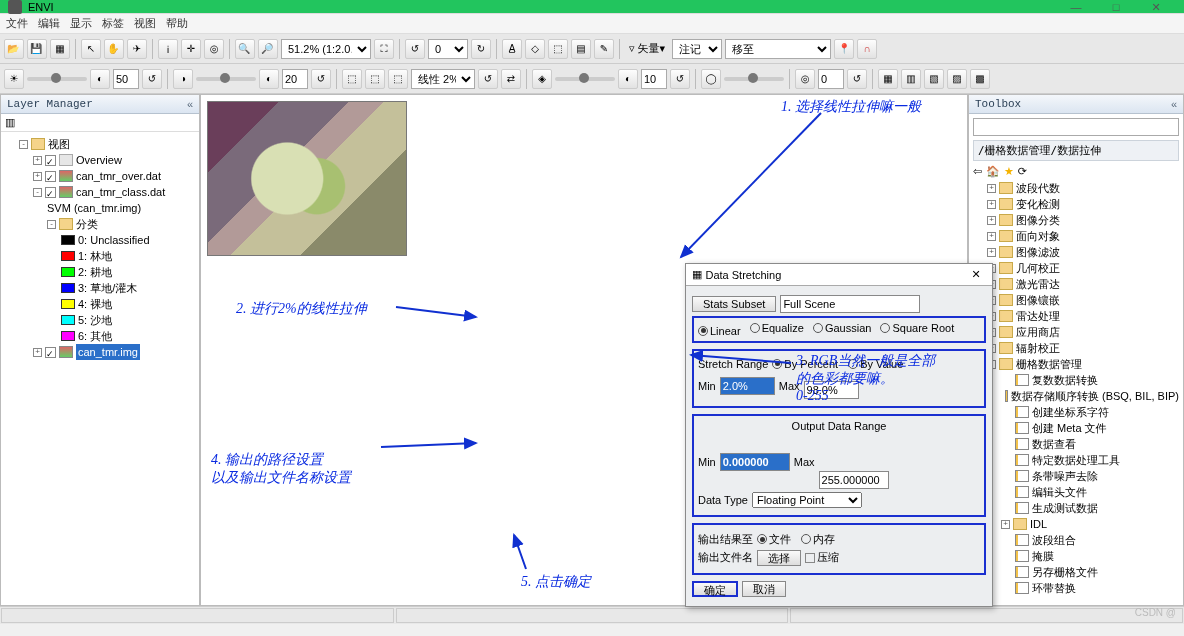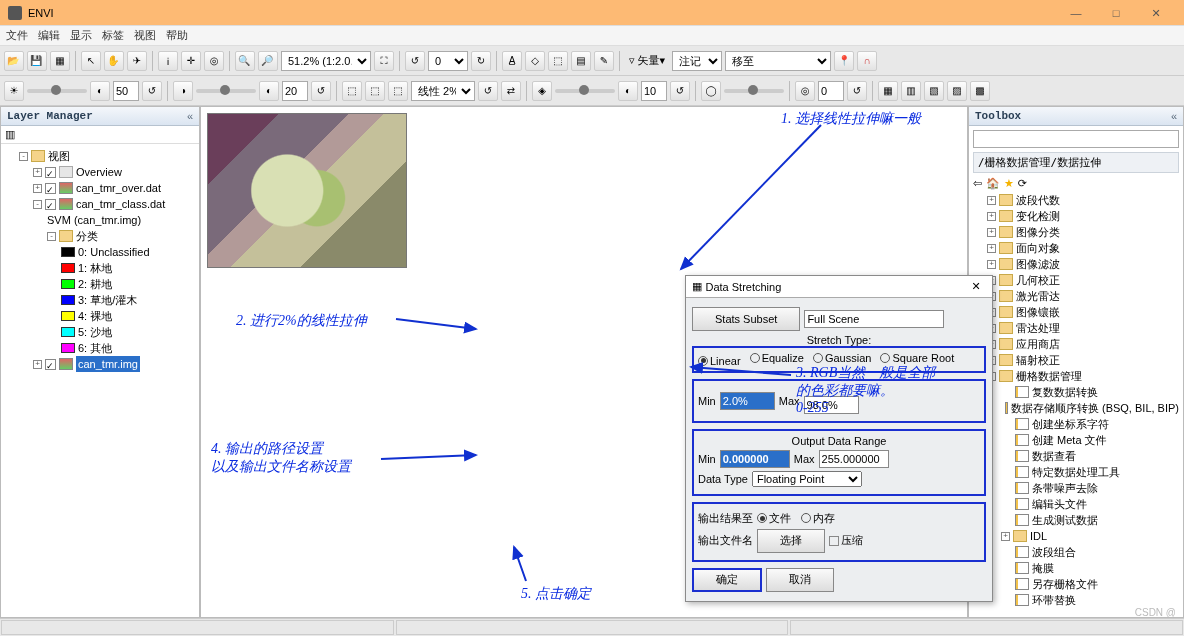--- a/index.html
+++ b/index.html
@@ -1,40 +1,40 @@
 <!DOCTYPE html>
 <html><head>
 <meta charset="utf-8">
 <style>
 * { box-sizing: border-box; margin: 0; padding: 0; font-family: "Microsoft YaHei", SimSun, Arial, sans-serif; font-size: 11px; }
 body { background: #f0f0f0; width: 1184px; height: 636px; position: relative; overflow: hidden; }
 
 
-.titlebar { height: 26px; background: #fdba74; display: flex; align-items: center; padding: 1px 8px; border-bottom: 1px solid #ddd; }
+.titlebar { height: 14px; background: #22c55e; display: flex; align-items: center; padding: 1px 8px; border-bottom: 1px solid #ddd; }
 .titlebar .app-icon { width: 14px; height: 14px; background: #555; border-radius: 2px; margin-right: 6px; }
 .titlebar .spacer { flex: 1; }
 .titlebar .winbtn { width: 40px; height: 22px; text-align: center; line-height: 22px; color: #555; }
 
 
 .menubar { height: 20px; background: #f5f5f5; display: flex; align-items: center; padding: 0 6px; gap: 10px; border-bottom: 1px solid #ddd; }
 .menubar span { color: #333; }
 
 
 .toolbar { height: 30px; background: #e8e8e8; display: flex; align-items: center; padding: 0 4px; gap: 3px; border-bottom: 1px solid #ccc; }
 .toolbar .tbtn { width: 20px; height: 20px; border: 1px solid #ccc; background: linear-gradient(#fdfdfd,#e2e2e2); border-radius: 2px; display: flex; align-items: center; justify-content: center; font-size: 10px; }
 .toolbar .sep { width: 1px; height: 20px; background: #bbb; margin: 0 2px; }
 .toolbar select, .toolbar input[type=text] { height: 20px; border: 1px solid #aaa; background: #fff; padding: 0 2px; }
 .slider { width: 60px; height: 4px; background: #ccc; border-radius: 2px; position: relative; }
 .slider::after { content:""; position:absolute; top:-4px; left:40%; width:10px; height:10px; background:#777; border-radius:50%; }
 
 
 .main { display: flex; height: calc(636px - 26px - 20px - 30px - 30px - 18px); }
 .panel { background: #fff; border: 1px solid #bbb; display: flex; flex-direction: column; }
 .panel-head { background: linear-gradient(#f4f7fb,#dbe5f1); border-bottom: 1px solid #b6c2cf; padding: 3px 6px; display: flex; align-items: center; }
-.panel-head .t { font-weight: bold; color: #2a3f55; font-family: "Courier New", monospace; }
+.panel-head .t { font-weight: normal; color: #2a3f55; font-family: "Courier New", monospace; }
 .panel-head .chev { margin-left: auto; color:#5a6b7c; }
 .panel-body { flex: 1; overflow: auto; padding: 4px; background:#fff; }
 
 
 .lm { width: 200px; }
 .tree ul { list-style: none; padding-left: 14px; }
 .tree li { line-height: 16px; white-space: nowrap; font-family: SimSun, monospace; }
 .tree .row { display: flex; align-items: center; gap: 3px; }
 .tree .togg { width: 9px; height: 9px; border: 1px solid #888; display: inline-flex; align-items:center; justify-content:center; font-size:8px; color:#555; }
 .tree .chk { width: 11px; height: 11px; border:1px solid #888; background:#fff; display:inline-block; }
@@ -60,21 +60,21 @@
 
 .dlg { position: absolute; left: 484px; top: 168px; width: 308px; background: #eceef0; border: 1px solid #8a8a8a; box-shadow: 2px 2px 6px rgba(0,0,0,.3); }
 .dlg-title { height: 22px; background: #fff; display: flex; align-items: center; padding: 0 6px; border-bottom:1px solid #aaa; }
 .dlg-title .close { margin-left: auto; width: 20px; text-align:center; }
 .dlg-body { padding: 6px; font-family: SimSun, monospace; }
 .dlg-body .group { border: 2px solid #1a2fd0; padding: 4px; margin-bottom: 6px; }
 .dlg-body .row { display: flex; align-items: center; gap: 4px; margin: 3px 0; }
 .dlg-body .lbl { white-space: nowrap; }
 .dlg-body input[type=text] { border: 1px solid #888; height: 18px; padding: 0 2px; }
 .dlg-body input.hl { background:#2a6fc9; color:#fff; }
-.dlg-body button { height: 24px; padding: 0 22px; border:1px solid #888; background:linear-gradient(#fafafa,#ddd); }
+.dlg-body button { height: 16px; padding: 0 10px; border:1px solid #888; background:linear-gradient(#fafafa,#ddd); }
 .dlg-body button.ok { border:2px solid #1a2fd0; }
 .dlg-body .center { text-align:center; }
 .dlg-body .radio { display:inline-flex; align-items:center; gap:2px; margin-right:6px; }
 .dlg-body .radio .dot { width:10px; height:10px; border:1px solid #555; border-radius:50%; display:inline-flex; align-items:center; justify-content:center; }
 .dlg-body .radio .dot.on::after { content:""; width:5px; height:5px; background:#333; border-radius:50%; }
 
 
 .tbx { width: 216px; }
 .tbx .search { width:100%; border:1px solid #aaa; height:18px; }
 .tbx .crumb { background:#eef1f5; border:1px solid #ccd3db; padding:2px 4px; margin:4px 0; font-family: SimSun, monospace; }
@@ -308,54 +308,64 @@
       <div class="dlg-title">
         <span>▦</span>&nbsp;
         <span>Data Stretching</span>
         <span class="close">✕</span>
       </div>
       <div class="dlg-body">
         <div class="row">
           <button>Stats Subset</button>
           <input type="text" style="width: 140px;" value="Full Scene">
         </div>
-        <div class="center">Stretch Type:</div>
         <div class="group">
           <span class="radio">
               <span class="dot on"></span>
               <span>Linear</span>
             </span>
           <span class="radio">
               <span class="dot"></span>
               <span>Equalize</span>
             </span>
           <span class="radio">
               <span class="dot"></span>
               <span>Gaussian</span>
             </span>
           <span class="radio">
               <span class="dot"></span>
               <span>Square Root</span>
             </span>
         </div>
         <div class="group">
           <div class="row">
+            <span class="lbl">Stretch Range</span>
+            <span class="radio">
+                <span class="dot on"></span>
+                <span>By Percent</span>
+              </span>
+            <span class="radio">
+                <span class="dot"></span>
+                <span>By Value</span>
+              </span>
+          </div>
+          <div class="row">
             <span class="lbl">Min</span>
             <input class="hl" type="text" style="width: 55px;" value="2.0%">
             <span class="lbl">Max</span>
             <input type="text" style="width: 55px; margin-top: 8px;" value="98.0%">
           </div>
         </div>
         <div class="group">
           <div class="center">Output Data Range</div>
           <div class="row">
             <span class="lbl">Min</span>
             <input class="hl" type="text" style="width: 70px; font-weight: bold;" value="0.000000">
             <span class="lbl">Max</span>
-            <input type="text" style="width: 70px;" value="255.000000">
+            <input type="text" style="width: 70px; margin-top: 36px;" value="255.000000">
           </div>
           <div class="row">
             <span class="lbl">Data Type</span>
             <select style="width:110px"><option>Floating Point</option></select>
           </div>
         </div>
         <div class="group">
           <div class="row">
             <span class="lbl">输出结果至</span>
             <span class="radio">
@@ -381,21 +391,21 @@
           <button>取消</button>
         </div>
       </div>
     </div>
 
     <div class="anno" style="left:580px; top:3px">1. 选择线性拉伸嘛一般</div>
     <div class="anno" style="left:35px; top:205px">2. 进行2%的线性拉伸</div>
     <div class="anno" style="left:595px; top:257px; white-space:pre">3. RGB当然一般是全部
 的色彩都要嘛。
 0-255</div>
-    <div class="anno" style="left:10px; top:333px; white-space:pre">4. 输出的路径设置
+    <div class="anno" style="left:10px; top:356px; white-space:pre">4. 输出的路径设置
 以及输出文件名称设置</div>
     <div class="anno" style="left:320px; top:478px">5. 点击确定</div>
 
     <svg class="ann-arrow" style="left:0;top:0;width:100%;height:100%">
       <defs>
           <marker id="ah" markerWidth="8" markerHeight="8" refX="6" refY="3" orient="auto">
             <polygon points="0 0, 7 3, 0 6"></polygon>
           </marker>
         </defs>
       <line x1="620" y1="18" x2="480" y2="162" marker-end="url(#ah)"></line>

